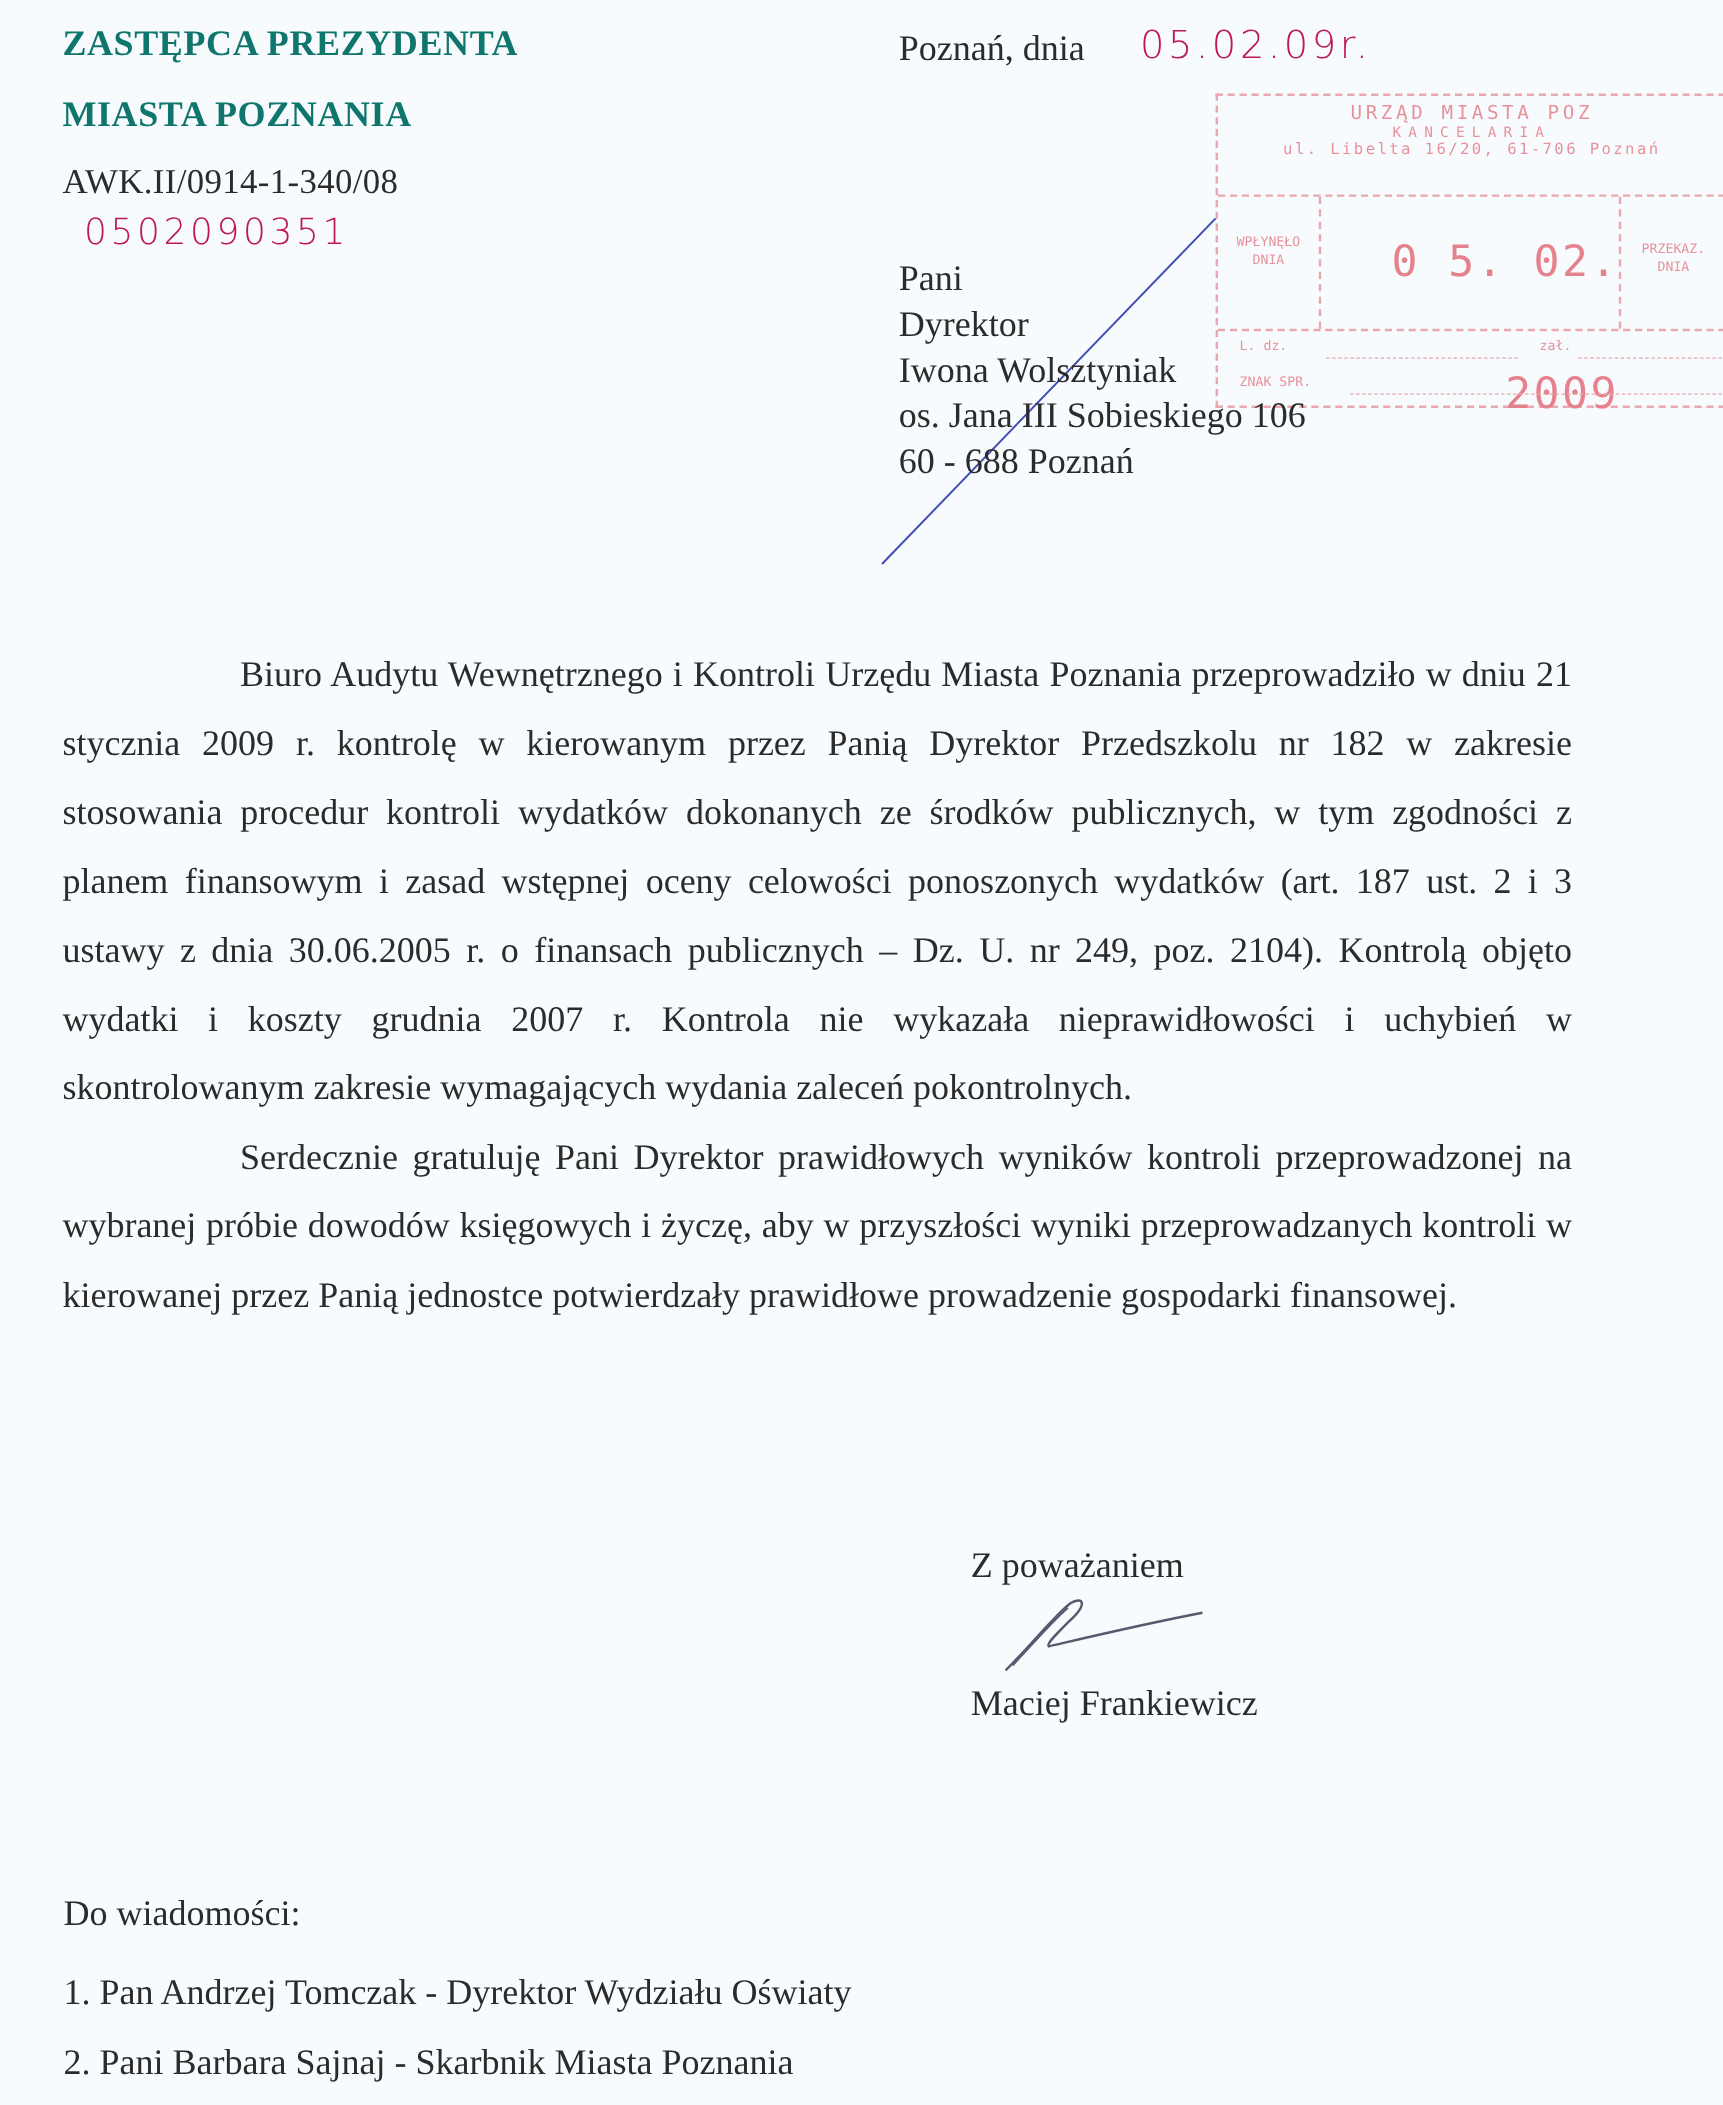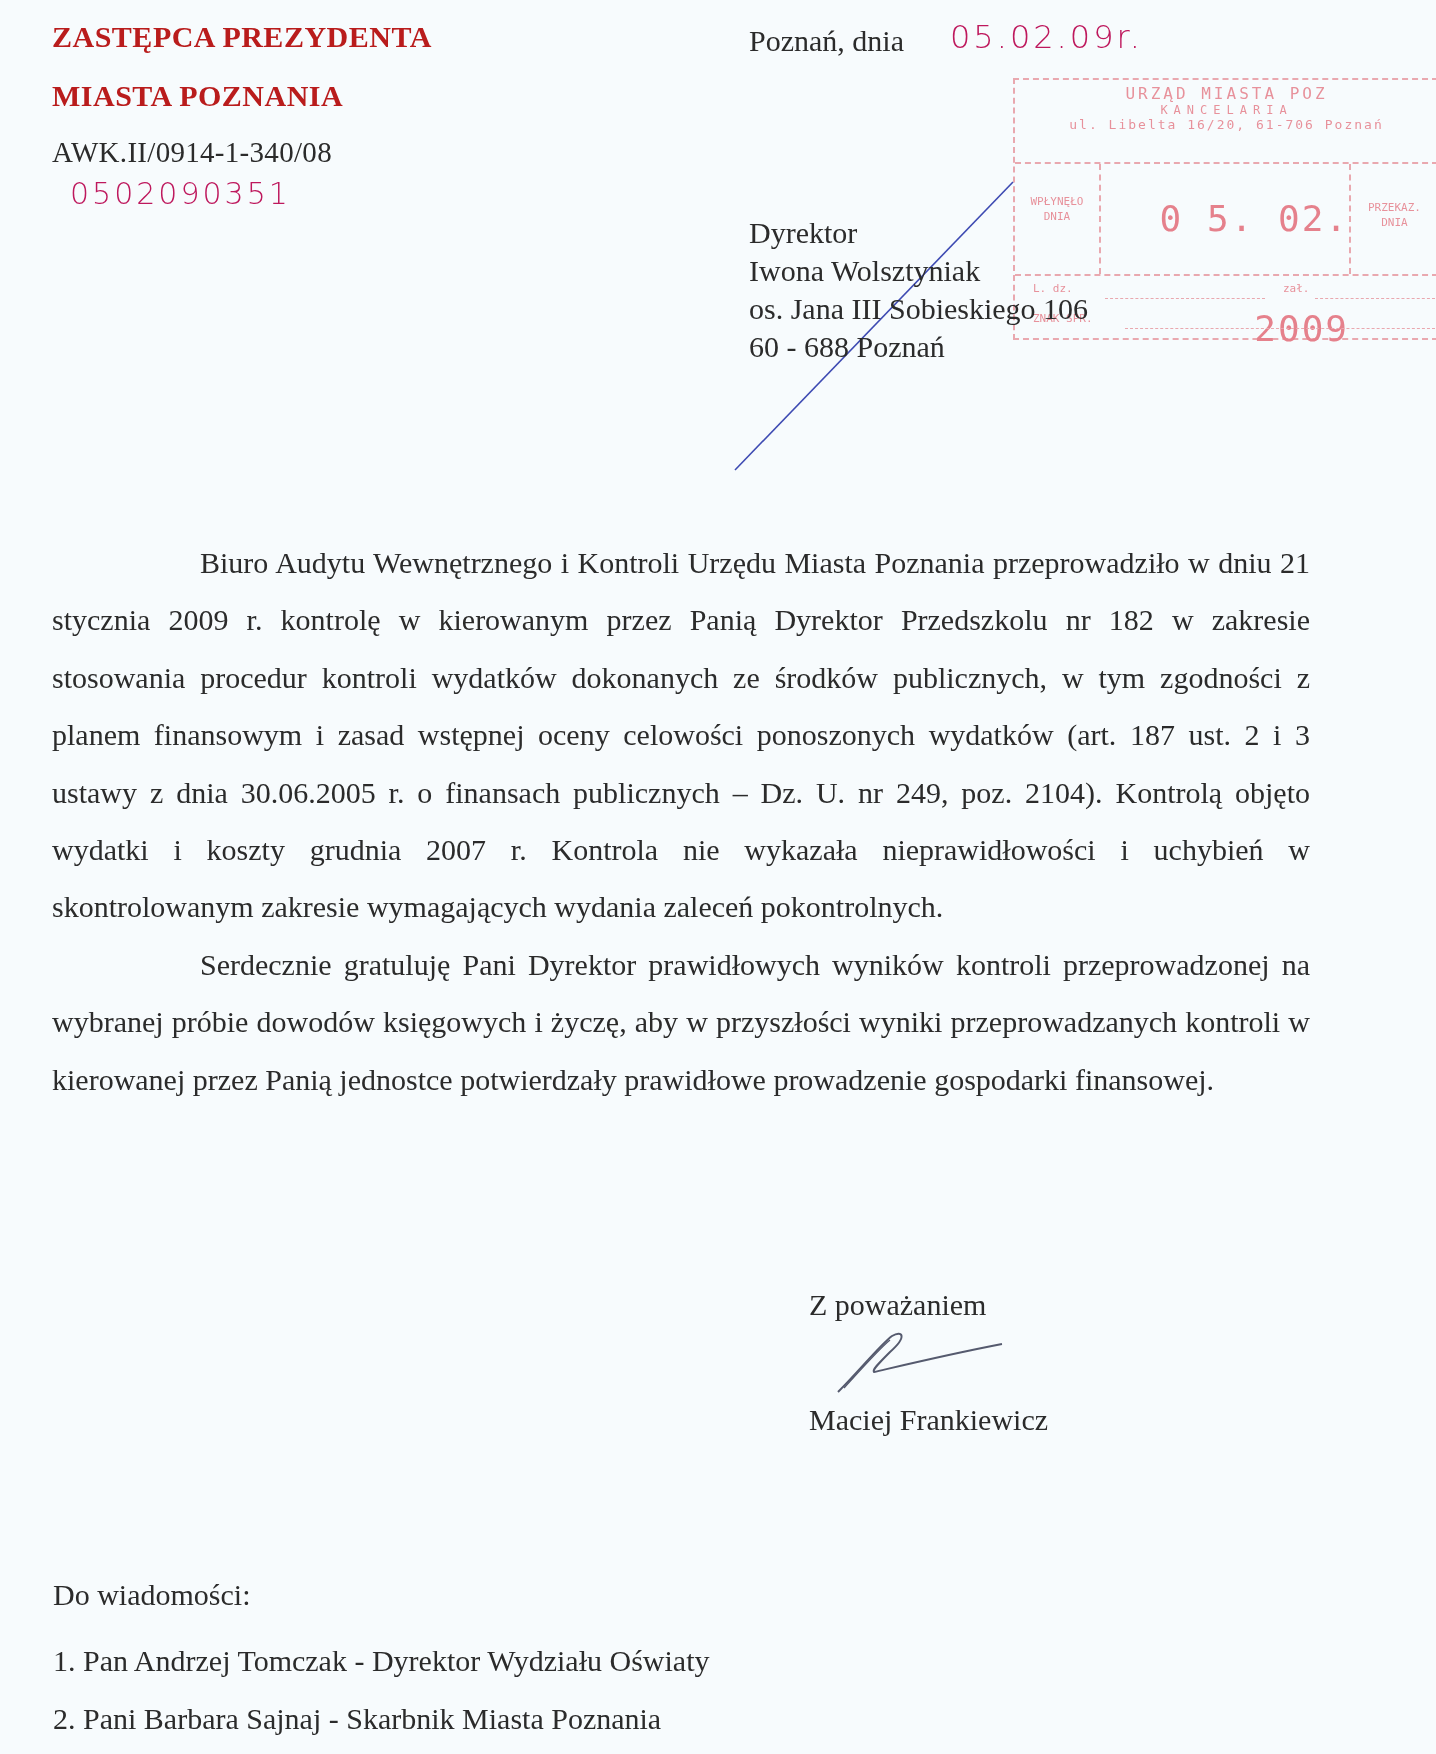--- a/index.html
+++ b/index.html
@@ -7,21 +7,21 @@
       width: 1436px; height: 1754px;
       background: #f7fbfd;
       position: relative; overflow: hidden;
       font-family: "Liberation Serif", "DejaVu Serif", serif;
       color: #2b2b2b;
     }
     .abs { position: absolute; }
     .hand { font-family: "DejaVu Sans", sans-serif; color: #be185d; font-weight: 300; letter-spacing: 3px; }
 
     
-    .issuer-line { font-weight: bold; font-size: 30px; letter-spacing: 0.5px; color: #b91c1c; }
+    .issuer-line { font-weight: bold; font-size: 30px; letter-spacing: 0.5px; color: #0f766e; }
     .ref { font-size: 29px; letter-spacing: 0.3px; }
     .reg-no { font-size: 30px; }
 
     
     .place-date { font-size: 30px; }
     .date-hand { font-size: 32px; }
 
     
     .stamp {
       left: 1013px; top: 78px; width: 423px; height: 258px;
@@ -96,20 +96,21 @@
     <div class="s-line" style="left:300px; width:120px; top:22px;"></div>
     <div class="s-line" style="left:110px; width:310px; top:52px;"></div>
   </div>
 </div>
 
 <svg class="abs" style="left:730px; top:180px;" width="300" height="300">
   <line x1="283" y1="2" x2="5" y2="290" stroke="#3d4ab2" stroke-width="1.6"></line>
 </svg>
 
 <div class="abs recipient">
+  <div>Pani</div>
   <div>Dyrektor</div>
   <div>Iwona Wolsztyniak</div>
   <div>os. Jana III Sobieskiego 106</div>
   <div>60 - 688 Poznań</div>
 </div>
 
 <div class="abs body-text">
   <p class="last-line-left">Biuro Audytu Wewnętrznego i Kontroli Urzędu Miasta Poznania przeprowadziło w dniu 21 stycznia 2009 r. kontrolę w kierowanym przez Panią Dyrektor Przedszkolu nr 182 w zakresie stosowania procedur kontroli wydatków dokonanych ze środków publicznych, w tym zgodności z planem finansowym i zasad wstępnej oceny celowości ponoszonych wydatków (art. 187 ust. 2 i 3 ustawy z dnia 30.06.2005 r. o finansach publicznych – Dz. U. nr 249, poz. 2104). Kontrolą objęto wydatki i koszty grudnia 2007 r. Kontrola nie wykazała nieprawidłowości i uchybień w skontrolowanym zakresie wymagających wydania zaleceń pokontrolnych.</p>
   <p class="last-line-left">Serdecznie gratuluję Pani Dyrektor prawidłowych wyników kontroli przeprowadzonej na wybranej próbie dowodów księgowych i życzę, aby w przyszłości wyniki przeprowadzanych kontroli w kierowanej przez Panią jednostce potwierdzały prawidłowe prowadzenie gospodarki finansowej.</p>
 </div>

